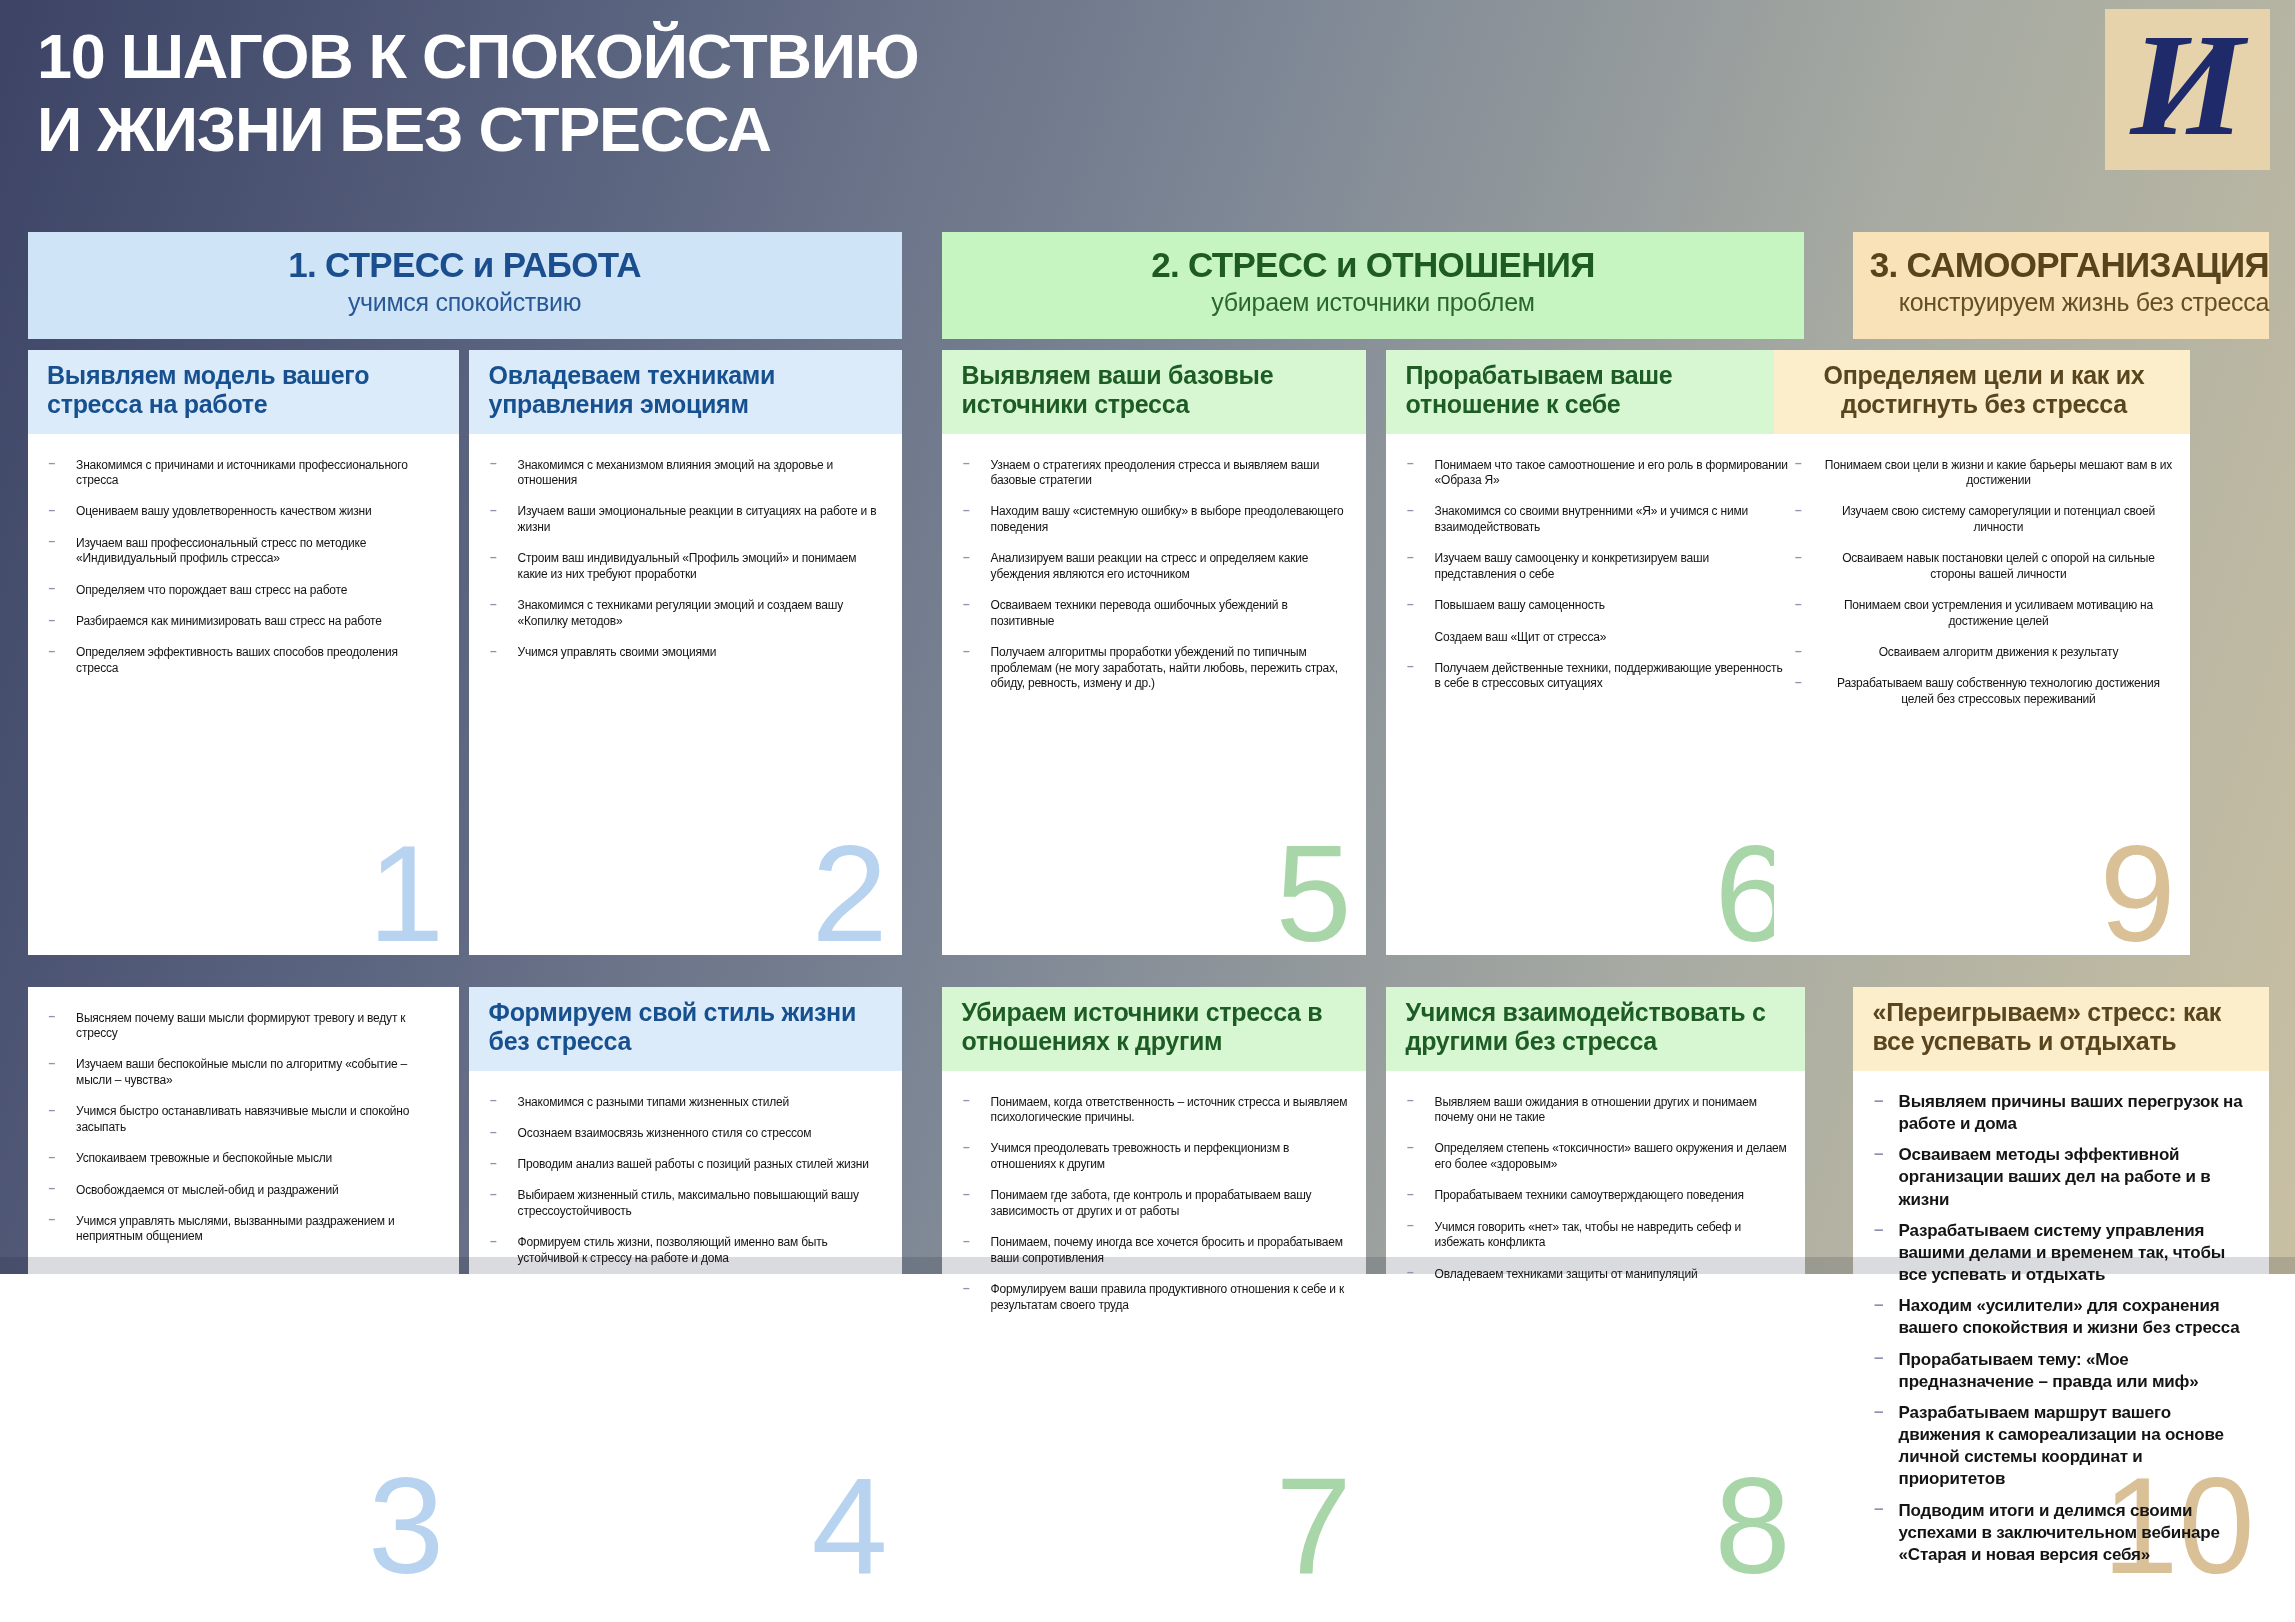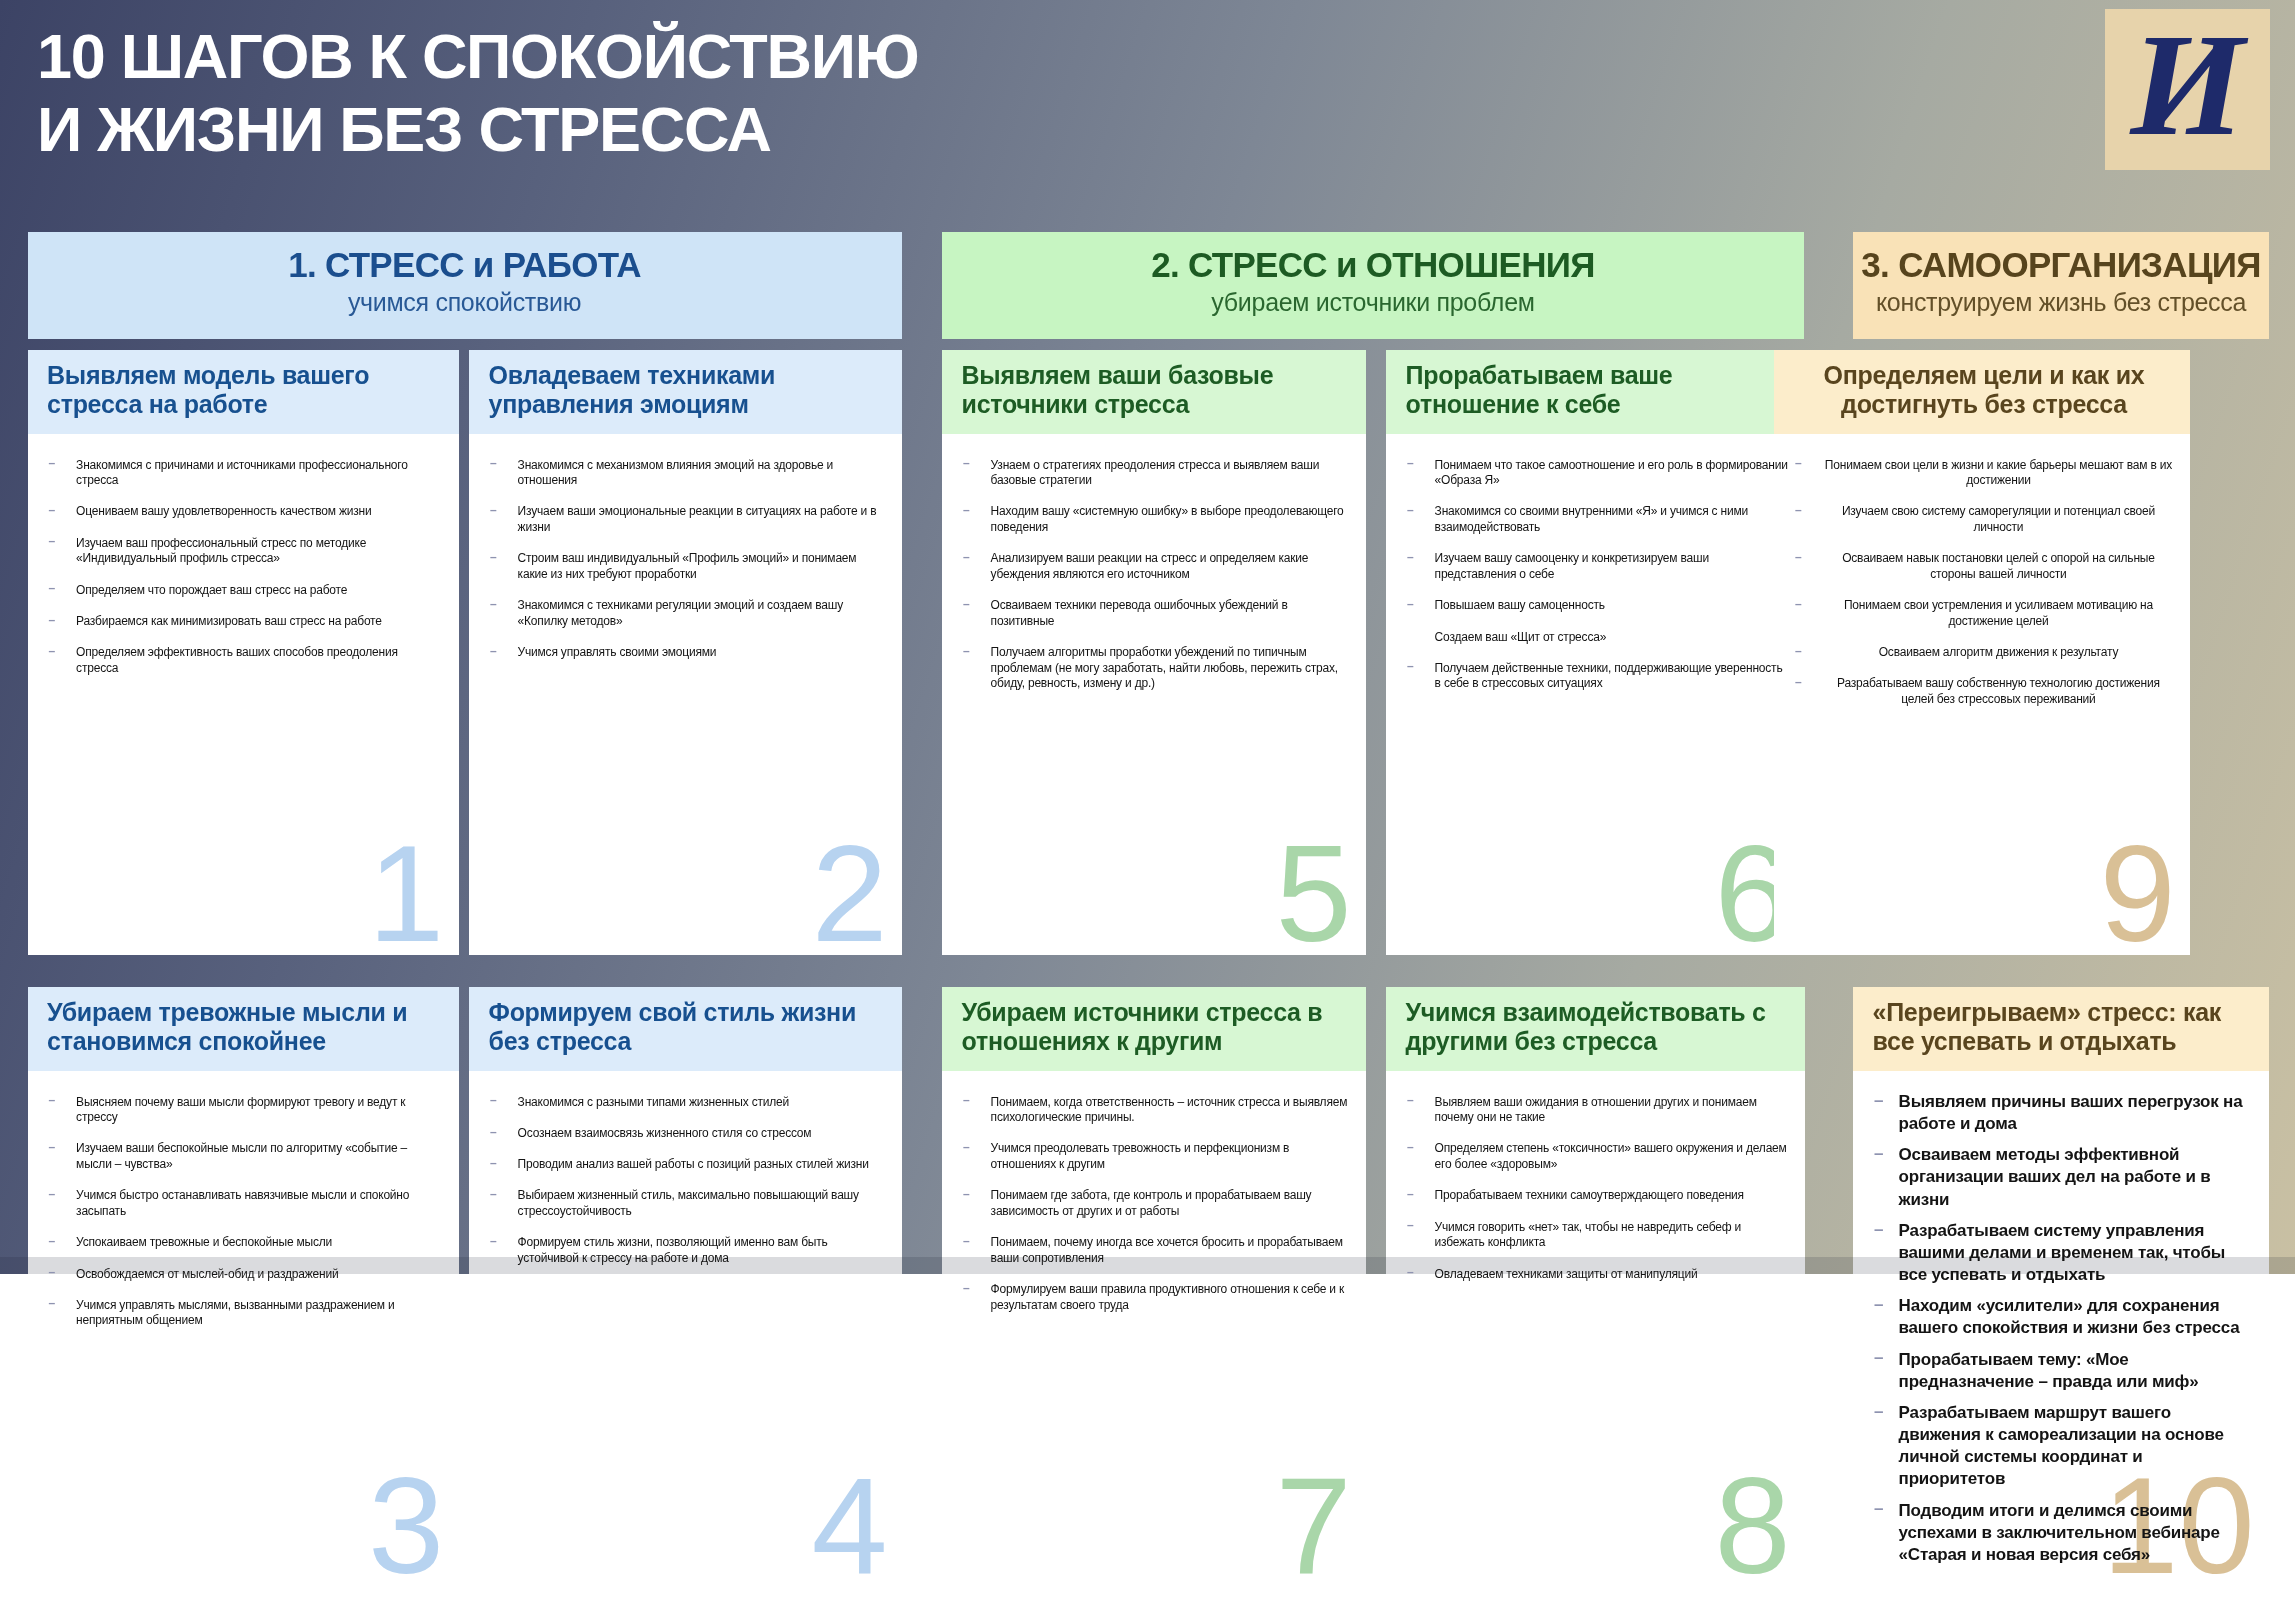--- a/index.html
+++ b/index.html
@@ -31,21 +31,21 @@
   .logo-letter{
     font-family:"Liberation Serif", serif; font-style:italic; font-weight:bold;
     font-size:147px; line-height:1; color:var(--logo-letter);
     transform:translateY(-5.2px);
   }
   .section-bar{
     position:absolute; top:232px; height:107px; text-align:center;
   }
   .bar-blue { background:var(--section1-bg); color:var(--section1-text); }
   .bar-green{ background:var(--section2-bg); color:var(--section2-text); }
-  .bar-tan  { background:var(--section3-bg); color:var(--section3-text); }
+  .bar-tan  { background:var(--section3-bg); color:var(--section3-text);text-align:right; }
   .s-title{ font-weight:bold; font-size:35px; padding-top:13px; letter-spacing:-0.7px; }
   .s-sub  { font-size:25px; margin-top:2.6px; letter-spacing:-0.3px; opacity:.92; }
 
   .card{
     position:absolute; background:#ffffff; overflow:hidden;
   }
   .card-head{
     min-height:84px; padding:10.5px 15.7px 0 19.6px;
     font-weight:bold; font-size:25px; line-height:1.18; letter-spacing:-0.3px;
   }
@@ -123,21 +123,20 @@
         <ul class="card-body">
           <li class="bullet">Знакомимся с механизмом влияния эмоций на здоровье и отношения</li>
           <li class="bullet">Изучаем ваши эмоциональные реакции в ситуациях на работе и в жизни</li>
           <li class="bullet">Строим ваш индивидуальный «Профиль эмоций» и понимаем какие из них требуют проработки</li>
           <li class="bullet">Знакомимся с техниками регуляции эмоций и создаем вашу «Копилку методов»</li>
           <li class="bullet">Учимся управлять своими эмоциями</li>
         </ul>
         <div class="card-number">2</div>
       </article>
       <article class="card theme-blue" style="left: 27.5px; top: 987px; width: 431px; height: 600px;">
-        <header class="card-head">Убираем тревожные мысли и становимся спокойнее</header>
         <ul class="card-body">
           <li class="bullet">Выясняем почему ваши мысли формируют тревогу и ведут к стрессу</li>
           <li class="bullet">Изучаем ваши беспокойные мысли по алгоритму «событие – мысли – чувства»</li>
           <li class="bullet">Учимся быстро останавливать навязчивые мысли и спокойно засыпать</li>
           <li class="bullet">Успокаиваем тревожные и беспокойные мысли</li>
           <li class="bullet">Освобождаемся от мыслей-обид и раздражений</li>
           <li class="bullet">Учимся управлять мыслями, вызванными раздражением и неприятным общением</li>
         </ul>
         <div class="card-number">3</div>
       </article>

